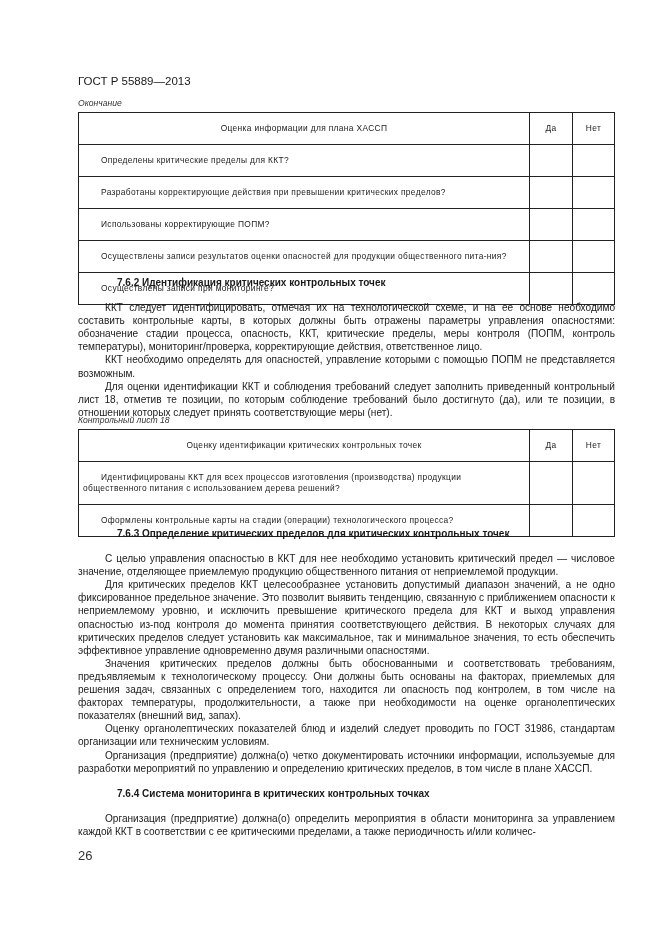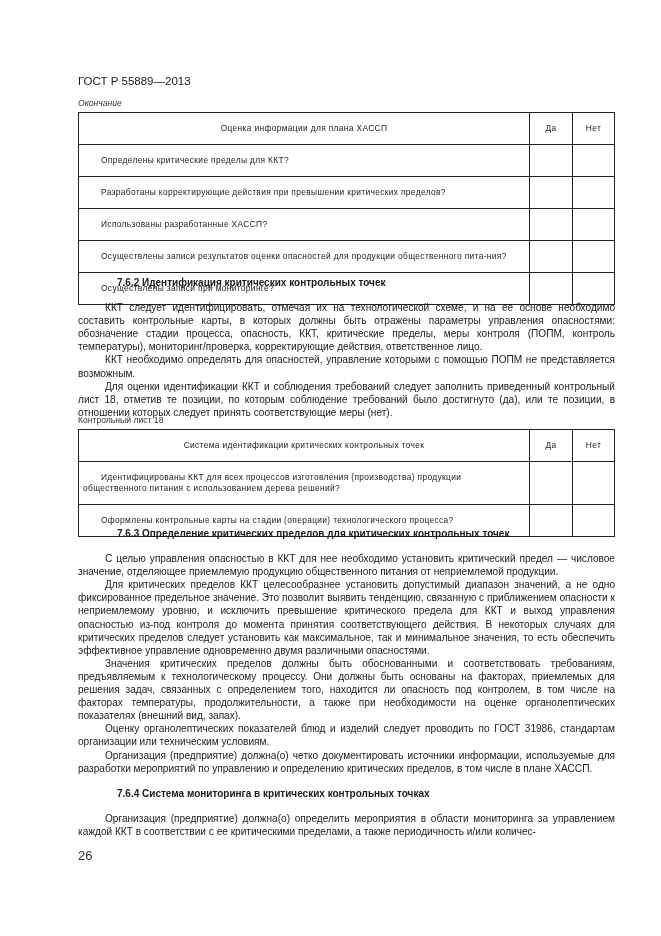--- a/index.html
+++ b/index.html
@@ -1,20 +1,20 @@
 <!DOCTYPE html>
 <html><head>
 <meta charset="utf-8">
 <style>
   html, body { margin:0; padding:0; background:#ffffff; }
   body { width:661px; height:936px; position:relative; overflow:hidden;
          font-family:"Liberation Sans", sans-serif; color:#1a1a1a; }
   .abs { position:absolute; }
   .doc-header { left:78px; top:67px; font-size:11.5px; font-weight:normal;margin-top:8px; }
-  .caption { left:78px; font-size:8.6px; color:#333; }
+  .caption { left:78px; font-size:8.6px; color:#333;font-style:italic; }
   .caption.italic { font-style:italic; }
   table.chk { position:absolute; left:78px; width:537px; border-collapse:collapse;
               font-size:8.4px; color:#222; letter-spacing:0.35px; }
   table.chk td { border:1px solid #222; padding:10px 4px; vertical-align:middle; line-height:11px; }
   table.chk td.c-yes { width:34px; text-align:center; }
   table.chk td.c-no { width:33px; text-align:center; }
   table.chk td.hd { text-align:center; }
   table.chk td.q { text-indent:18px;margin-left:23px; }
   .text-block { left:78px; width:537px; font-size:10.1px; line-height:13.1px; color:#1a1a1a; }
   .text-block p { margin:0; text-indent:27px; text-align:justify; }
@@ -39,21 +39,21 @@
     <td class="q">Определены критические пределы для ККТ?</td>
     <td class="c-yes"></td>
     <td class="c-no"></td>
   </tr>
   <tr style="height:19px;">
     <td class="q">Разработаны корректирующие действия при превышении критических пределов?</td>
     <td class="c-yes"></td>
     <td class="c-no"></td>
   </tr>
   <tr style="height:19px;">
-    <td class="q">Использованы разработанные ХАССП?</td>
+    <td class="q">Использованы корректирующие ПОПМ?</td>
     <td class="c-yes"></td>
     <td class="c-no"></td>
   </tr>
   <tr style="height:31px;">
     <td class="q">Осуществлены записи результатов оценки опасностей для продукции общественного пита-ния?</td>
     <td class="c-yes"></td>
     <td class="c-no"></td>
   </tr>
   <tr style="height:16px;">
     <td class="q">Осуществлены записи при мониторинге?</td>
@@ -68,21 +68,21 @@
   <p>ККТ следует идентифицировать, отмечая их на технологической схеме, и на ее основе необходимо составить контрольные карты, в которых должны быть отражены параметры управления опасностями: обозначение стадии процесса, опасность, ККТ, критические пределы, меры контроля (ПОПМ, контроль температуры), мониторинг/проверка, корректирующие действия, ответственное лицо.</p>
   <p>ККТ необходимо определять для опасностей, управление которыми с помощью ПОПМ не представляется возможным.</p>
   <p>Для оценки идентификации ККТ и соблюдения требований следует заполнить приведенный контрольный лист 18, отметив те позиции, по которым соблюдение требований было достигнуто (да), или те позиции, в отношении которых следует принять соответствующие меры (нет).</p>
 </div>
 
 <div class="abs caption" style="top:415px;">Контрольный лист 18</div>
 
 <table class="chk" style="top:429px;">
   <tbody>
       <tr style="height:20px;">
-    <td class="hd">Система идентификации критических контрольных точек</td>
+    <td class="hd">Оценку идентификации критических контрольных точек</td>
     <td class="hd c-yes">Да</td>
     <td class="hd c-no">Нет</td>
   </tr>
   <tr style="height:30px;">
     <td class="q">Идентифицированы ККТ для всех процессов изготовления (производства) продукции общественного питания с использованием дерева решений?</td>
     <td class="c-yes"></td>
     <td class="c-no"></td>
   </tr>
   <tr style="height:19px;">
     <td class="q">Оформлены контрольные карты на стадии (операции) технологического процесса?</td>

